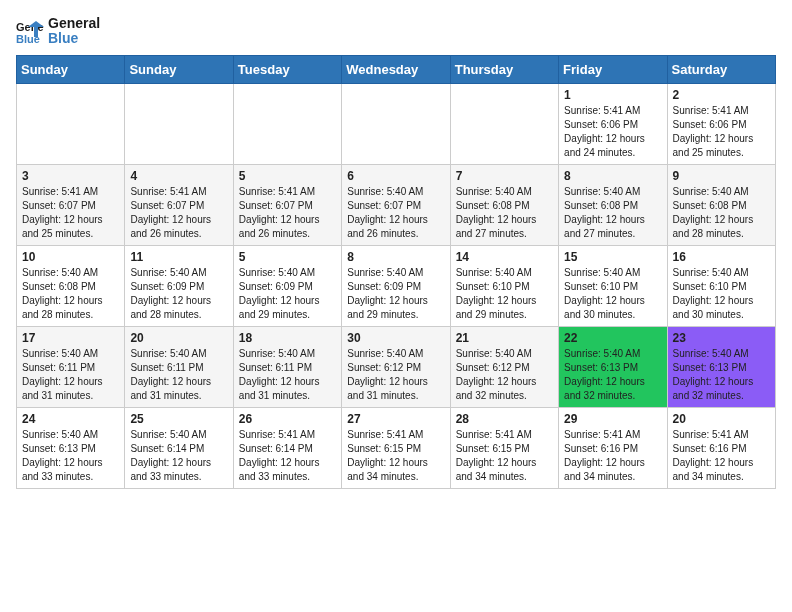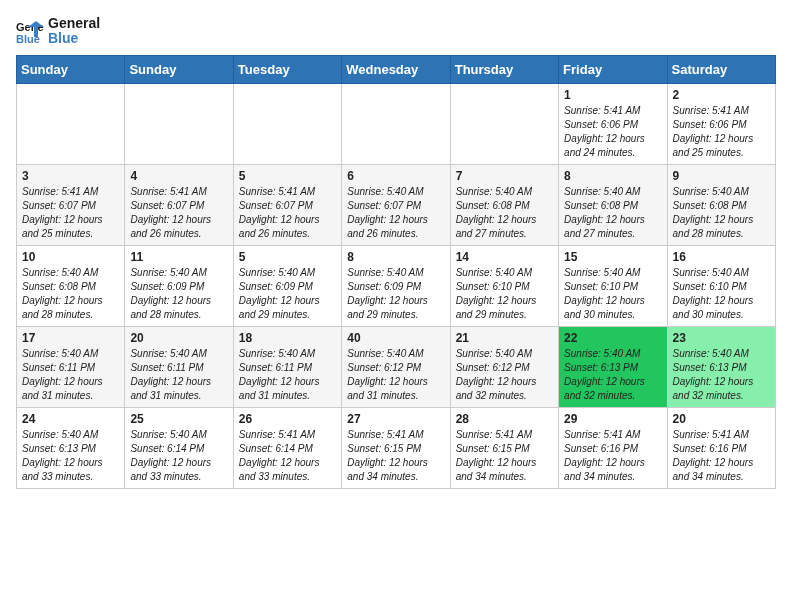--- a/index.html
+++ b/index.html
@@ -70,21 +70,20 @@
     .day-number {
       font-size: 12px;
       font-weight: bold;
       display: block;
       margin-bottom: 2px;
     }
     .day-info {
       font-size: 10px;
       line-height: 1.4;
       color: #222;
-      font-style: italic;
     }
     .empty-cell {
       background: #fff !important;
     }
   </style>
 </head>
 <body>
 
 <div class="header-row">
   <div class="logo">
@@ -237,38 +236,38 @@
 Sunset: 6:11 PM
 Daylight: 12 hours and 31 minutes.</div>
         </td>
         <td style="background: rgb(245, 245, 245);">
           <span class="day-number">18</span>
           <div class="day-info" style="white-space: pre-line;">Sunrise: 5:40 AM
 Sunset: 6:11 PM
 Daylight: 12 hours and 31 minutes.</div>
         </td>
         <td style="background: rgb(245, 245, 245);">
-          <span class="day-number">40</span>
+          <span class="day-number">30</span>
           <div class="day-info" style="white-space: pre-line;">Sunrise: 5:40 AM
 Sunset: 6:12 PM
 Daylight: 12 hours and 31 minutes.</div>
         </td>
         <td style="background: rgb(245, 245, 245);">
           <span class="day-number">21</span>
           <div class="day-info" style="white-space: pre-line;">Sunrise: 5:40 AM
 Sunset: 6:12 PM
 Daylight: 12 hours and 32 minutes.</div>
         </td>
         <td style="background: #22c55e;">
           <span class="day-number">22</span>
           <div class="day-info" style="white-space: pre-line;">Sunrise: 5:40 AM
 Sunset: 6:13 PM
 Daylight: 12 hours and 32 minutes.</div>
         </td>
-        <td style="background: #86efac;">
+        <td style="background: #8b5cf6;">
           <span class="day-number">23</span>
           <div class="day-info" style="white-space: pre-line;">Sunrise: 5:40 AM
 Sunset: 6:13 PM
 Daylight: 12 hours and 32 minutes.</div>
         </td>
       </tr>
       <tr>
         <td>
           <span class="day-number">24</span>
           <div class="day-info" style="white-space: pre-line;">Sunrise: 5:40 AM

